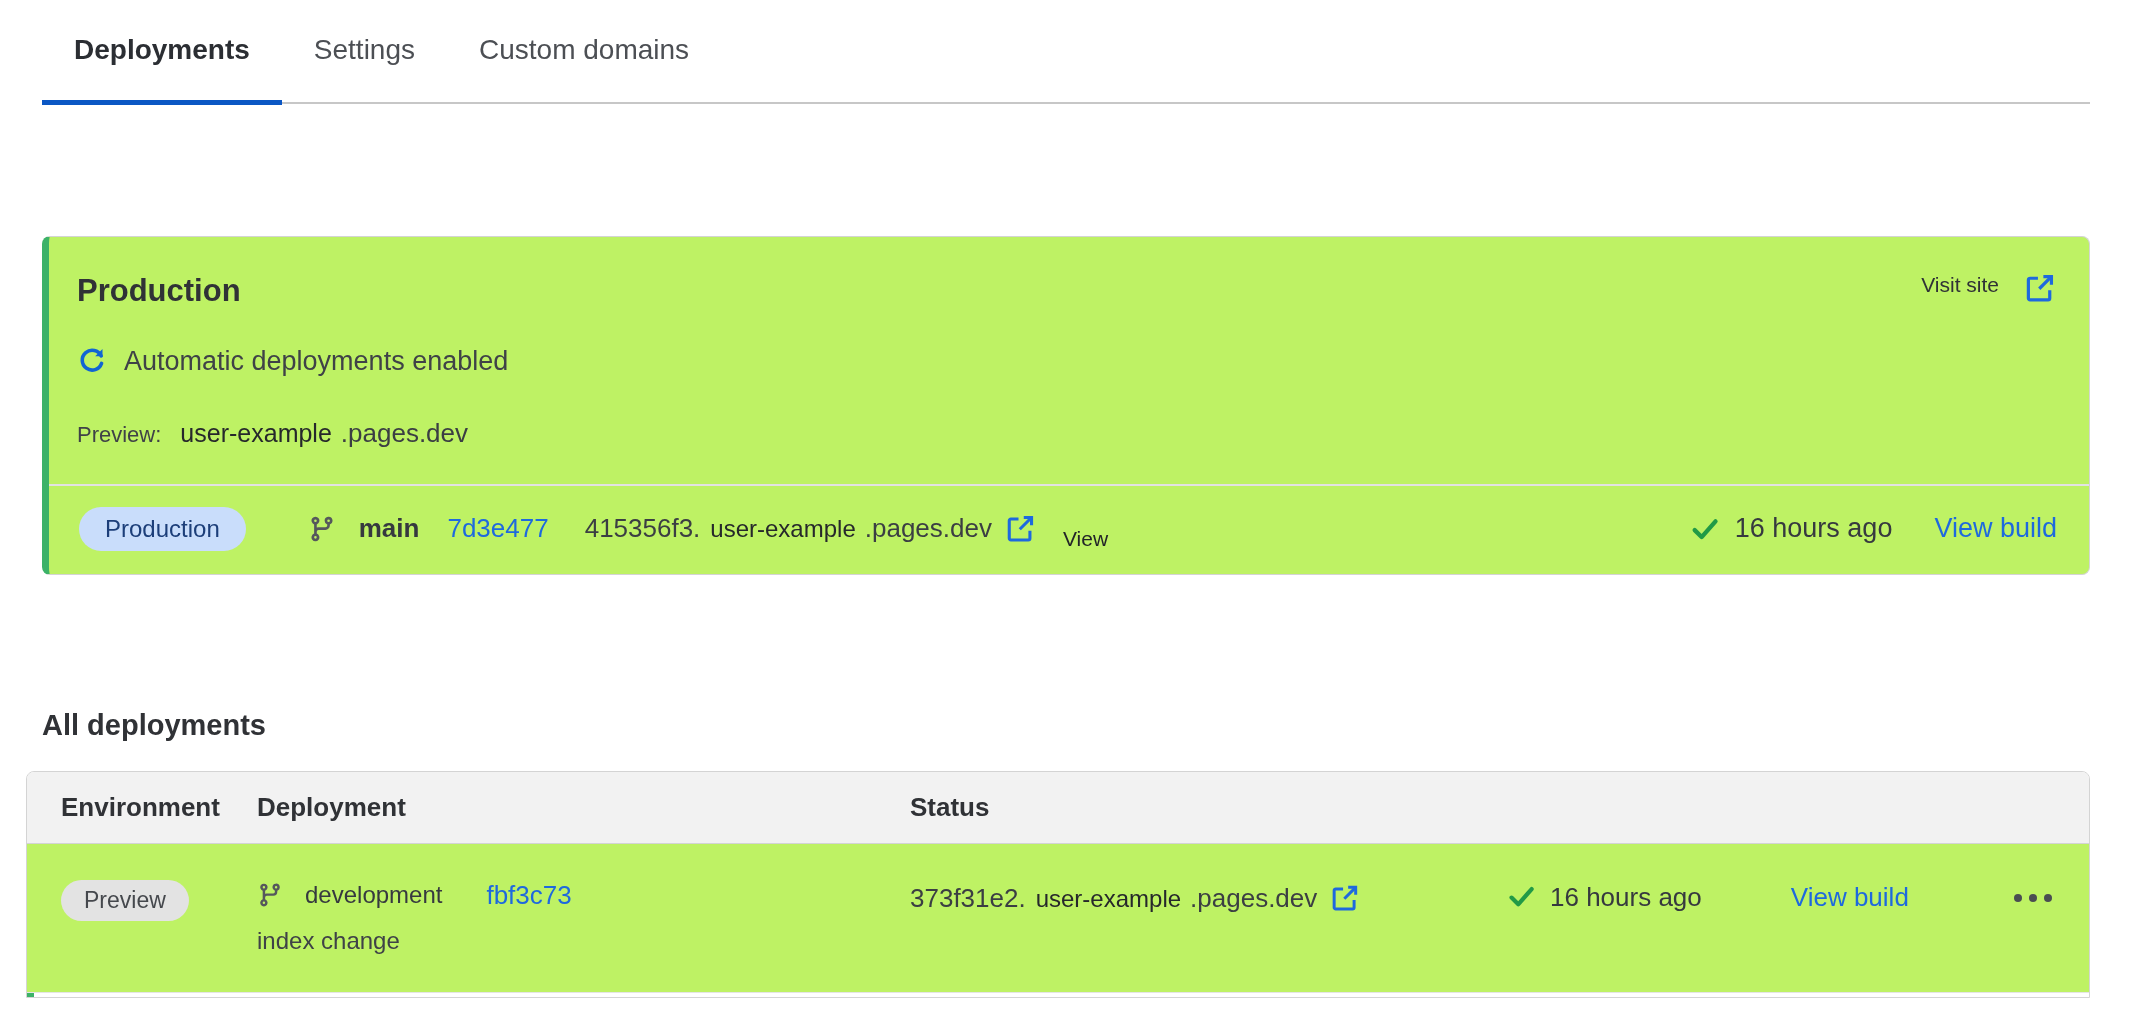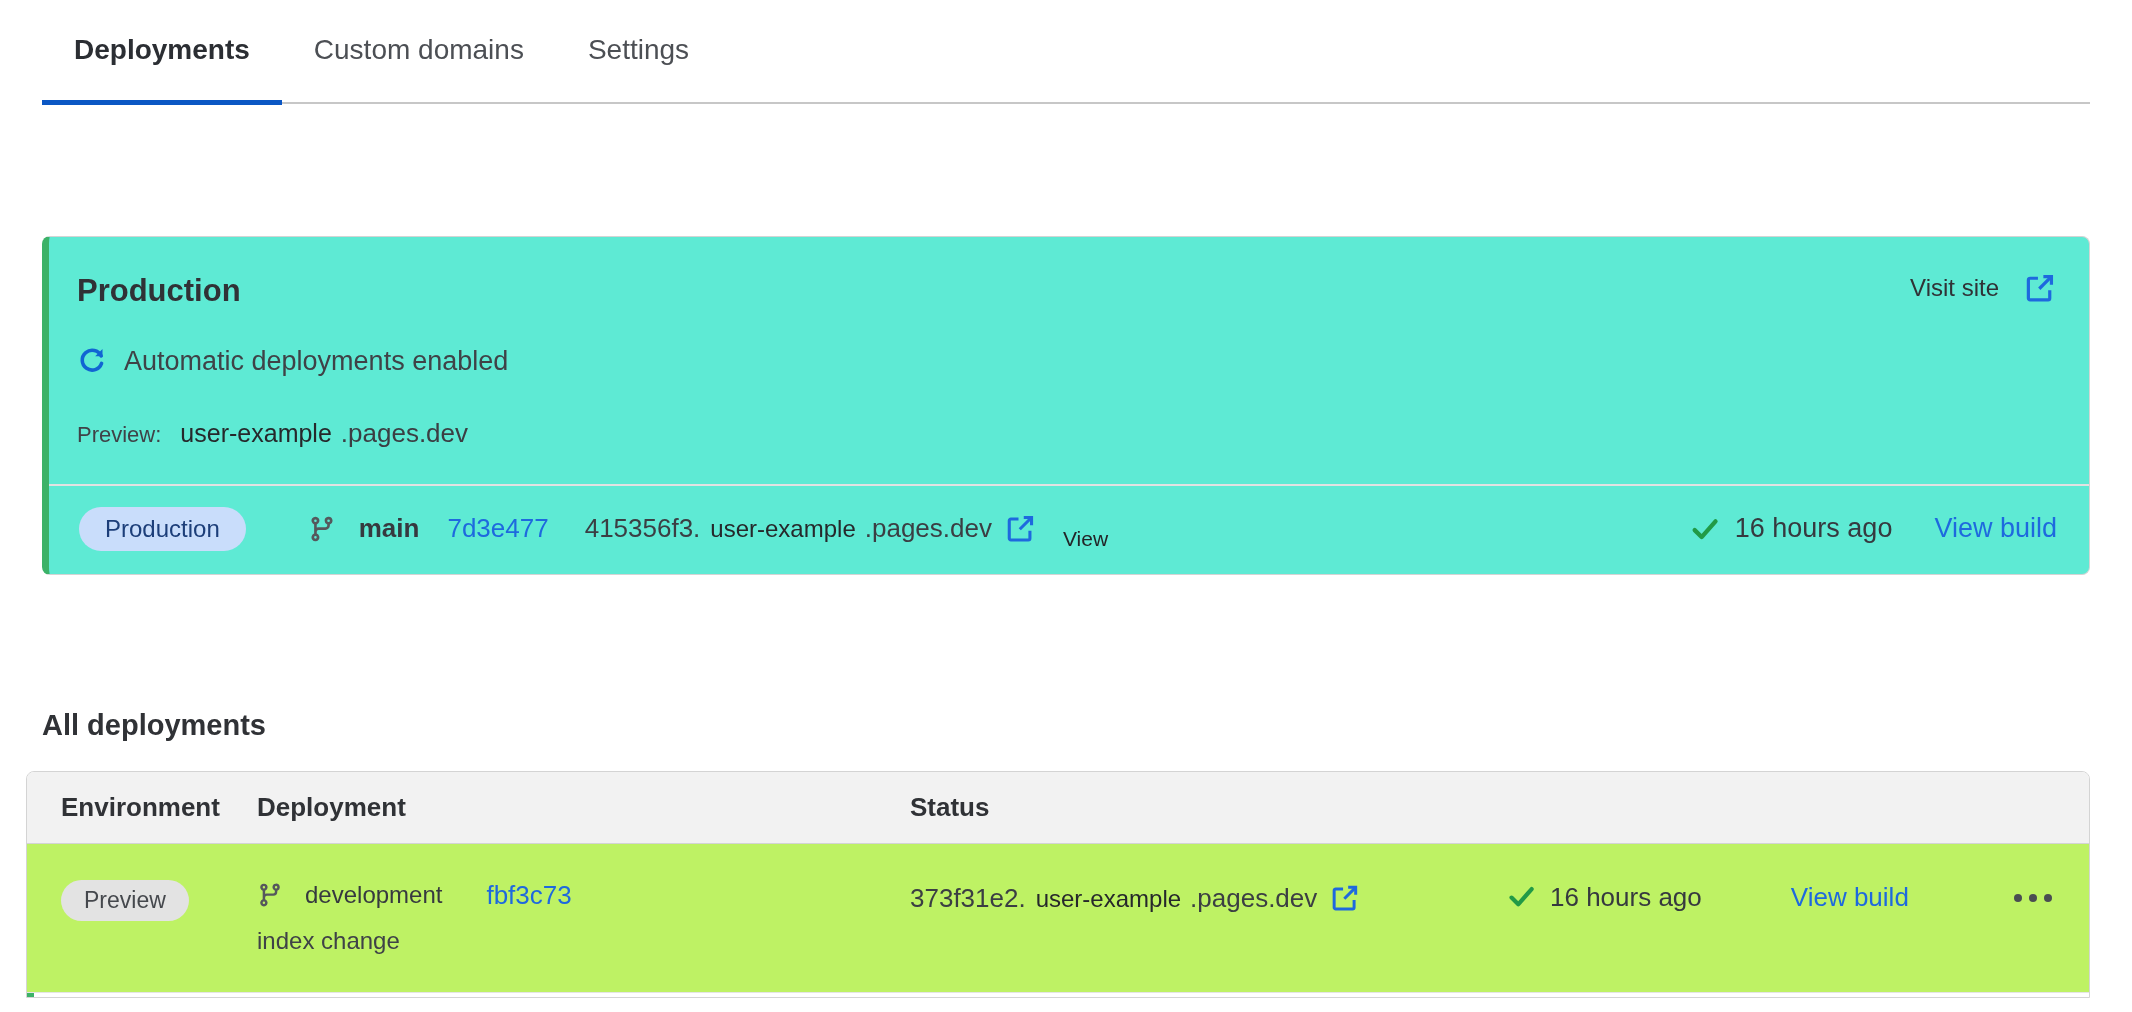--- a/index.html
+++ b/index.html
@@ -6,25 +6,25 @@
   html,body { width:2132px; height:1012px; overflow:hidden; background:#ffffff;
               font-family:"Liberation Sans", sans-serif; color:#36393f; }
 
   
   .tabs { display:flex; margin:30px 42px 0 42px; border-bottom:2px solid #c7c7c7; }
   .tab  { font-size:28px; color:#4c4f54; padding:4px 32px 34px 32px; cursor:pointer; white-space:nowrap; }
   .tab.active { color:#2b2e33; font-weight:700; border-bottom:5px solid #0b57c4; margin-bottom:-3.5px; }
 
   
   .prod-card { margin:132px 42px 0 42px; border:1px solid #d4d4d4; border-left:7px solid #3cb268;
-               border-radius:8px; background:#5eead4; }
+               border-radius:8px; background:#bef264; }
   .card-body { padding:36px 34px 0 28px; }
   .card-header { display:flex; align-items:flex-start; justify-content:space-between; }
   .card-title { font-size:31px; font-weight:600; color:#303236; }
-  .visit-site { display:flex; align-items:center; gap:12px; font-size:24px; color:#303236; cursor:pointer; }
+  .visit-site { display:flex; align-items:flex-start; gap:12px; font-size:21px; color:#303236; cursor:pointer; }
   .auto-deploy { display:flex; align-items:center; gap:17px; margin-top:37px; font-size:27px; color:#3f4247; }
   .domains { display:flex; align-items:baseline; margin-top:41px; }
   .domains-label { font-size:22px; font-weight:500; color:#3f4247; }
   .domain-project { font-size:25px; color:#26282b; margin-left:19px; }
   .domain-suffix  { font-size:26px; color:#3b3e43; margin-left:9px; }
   .card-divider { height:2px; background:#e2e2e2; margin-top:35px; }
   .prod-row { display:flex; align-items:center; padding:21px 32px 23px 30px; }
 
   .badge { display:inline-block; border-radius:24px; white-space:nowrap; }
   .badge.production { background:#c9ddfb; color:#1c3e79; font-size:24px; padding:8px 26px; }
@@ -69,22 +69,22 @@
   .row-divider { height:1px; background:#e5e5e5; }
   .green-sliver { width:7px; height:9px; background:#3cb268; }
 
   svg { display:block; }
 </style>
 </head>
 <body>
 
 <nav class="tabs">
   <div class="tab active">Deployments</div>
+  <div class="tab">Settings</div>
   <div class="tab">Custom domains</div>
-  <div class="tab">Settings</div>
 </nav>
 
 <section class="prod-card">
   <div class="card-body">
     <div class="card-header">
       <h1 class="card-title">Production</h1>
       <div class="visit-site">
         <span>Visit site</span>
         <span class="ext-icon">
           <svg width="30" height="30" viewBox="0 0 16 16" fill="none" stroke="#1e69de" stroke-width="1.7">

